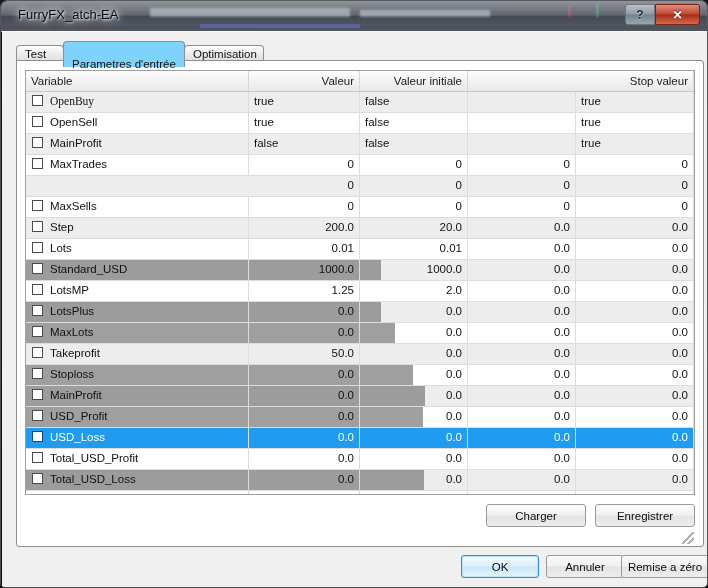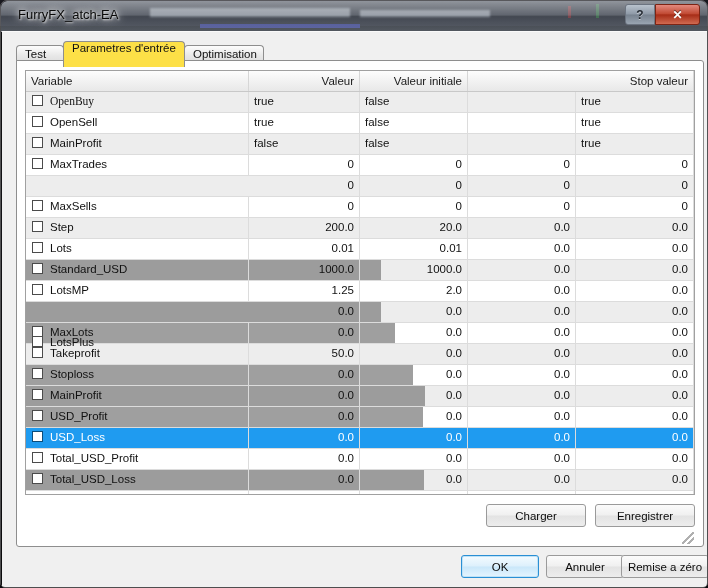--- a/index.html
+++ b/index.html
@@ -85,23 +85,23 @@
     position:absolute;top:4px;height:19px;box-sizing:border-box;
     background:linear-gradient(180deg,#fdfdfd 0%,#e7e7e7 55%,#dcdcdc 100%);
     border:1px solid #8e8e8e;border-bottom:none;
     border-radius:4px 4px 0 0;
     padding:2px 8px 0 8px;
     font-size:11.5px;color:#111;
     white-space:nowrap;
   }
   .tab.active{
     top:0;height:26px;
-    background:#fde047;
+    background:#7dd3fc;
     border-color:#8e8e8e;
-    z-index:5;padding-top:0;
+    z-index:5;padding-top:16px;
   }
   #tabpanel{
     position:absolute;left:7px;top:25px;width:688px;height:487px;
     box-sizing:border-box;
     background:#fff;
     border:1px solid #8e8e8e;
     border-radius:0 3px 3px 3px;
   }
   
   #grid{
@@ -287,21 +287,21 @@
               </div>
               <div class="row">
                 <div class="cell name" style="left: 0px; width: 223px;"><span class="ck"></span><span class="vname">LotsMP</span></div>
                 <div class="cell r" style="left: 223px; width: 111px;">1.25</div>
                 <div class="cell r" style="left: 334px; width: 108px;">2.0</div>
                 <div class="cell r" style="left: 442px; width: 108px;">0.0</div>
                 <div class="cell r" style="left: 550px; width: 118px;">0.0</div>
               </div>
               <div class="row alt">
                 <div class="ghost" style="width: 355px;"></div>
-                <div class="cell name" style="left: 0px; width: 223px; margin-top: 31px;"><span class="ck"></span><span class="vname">LotsPlus</span></div>
+                <div class="cell name" style="left: 0px; width: 223px;"><span class="ck"></span><span class="vname">LotsPlus</span></div>
                 <div class="cell r" style="left: 223px; width: 111px;">0.0</div>
                 <div class="cell r" style="left: 334px; width: 108px;">0.0</div>
                 <div class="cell r" style="left: 442px; width: 108px;">0.0</div>
                 <div class="cell r" style="left: 550px; width: 118px;">0.0</div>
               </div>
               <div class="row">
                 <div class="ghost" style="width: 369px;"></div>
                 <div class="cell name" style="left: 0px; width: 223px;"><span class="ck"></span><span class="vname">MaxLots</span></div>
                 <div class="cell r" style="left: 223px; width: 111px;">0.0</div>
                 <div class="cell r" style="left: 334px; width: 108px;">0.0</div>

